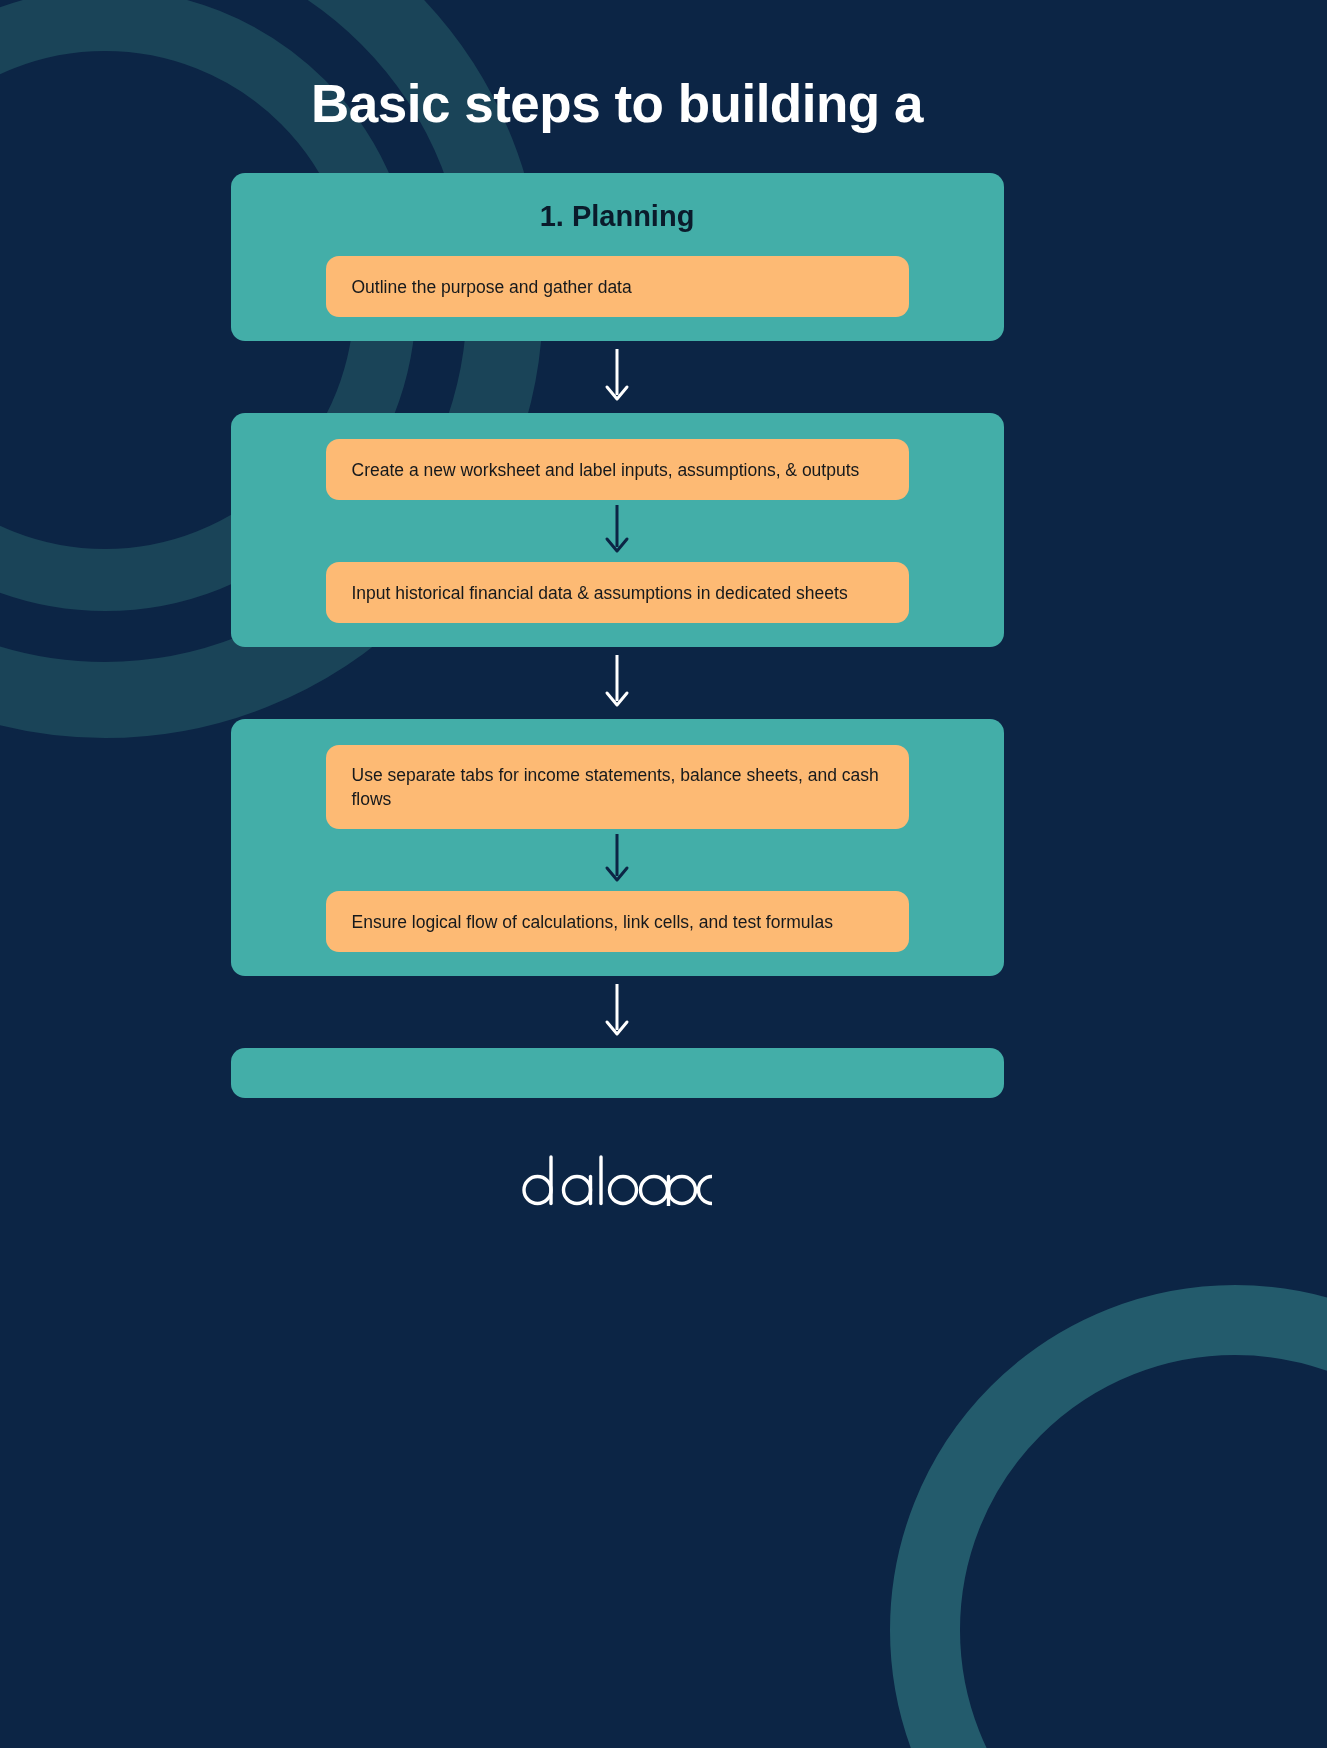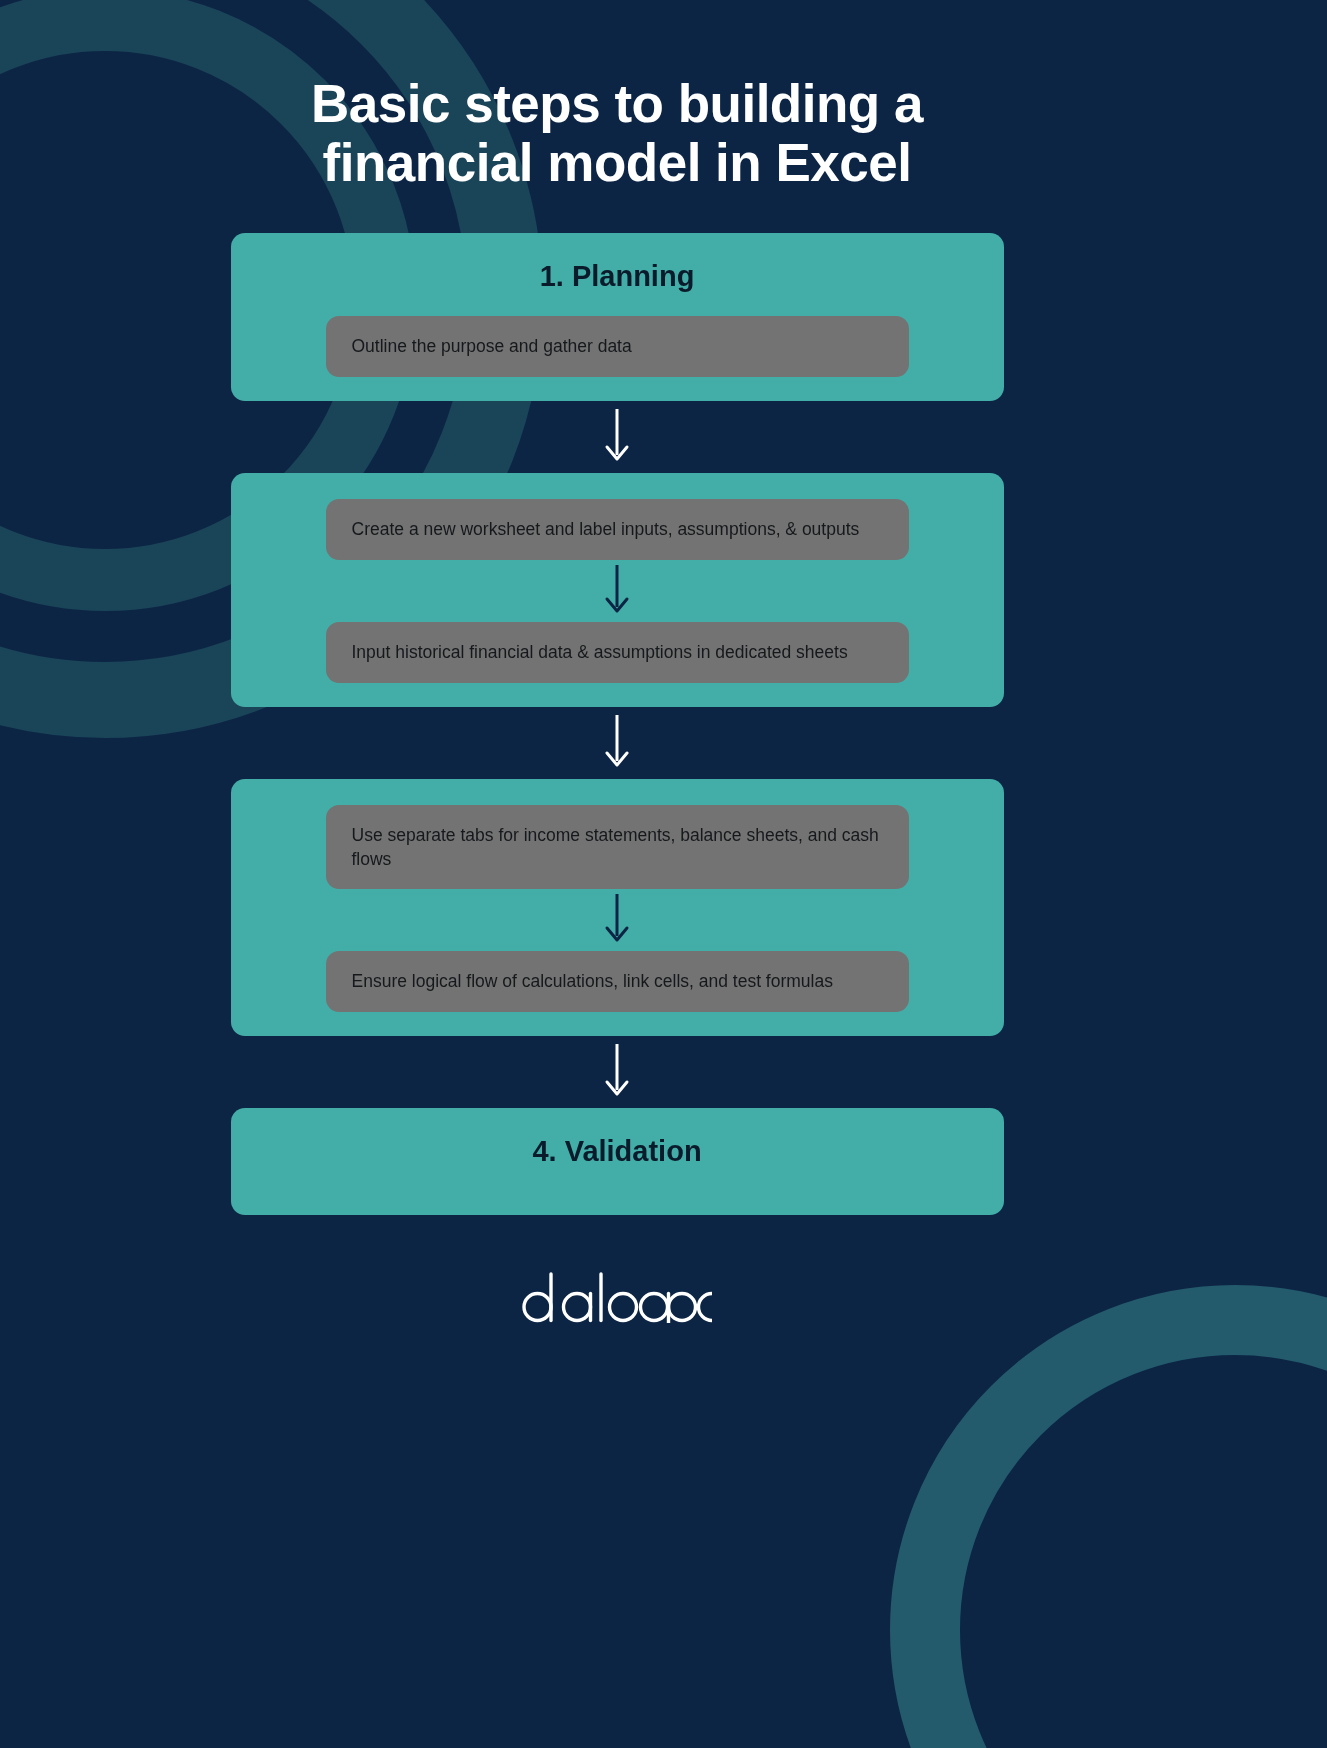--- a/index.html
+++ b/index.html
@@ -65,21 +65,21 @@
   .step-title {
     color: #0A1B2B;
     font-size: 29px;
     text-align: center;
     line-height: 1.2;
     margin-bottom: 22px;
   }
 
   
   .card {
-    background: #737373;
+    background: #fdba74;
     border-radius: 13px;
     padding: 18px 26px;
     min-height: 61px;
     display: flex;
     align-items: center;
   }
   .card-text {
     color: #16191C;
     font-size: 17.5px;
     line-height: 1.38;
@@ -121,21 +121,20 @@
     <circle cx="1235" cy="1630" r="310" fill="none" stroke="#235B6C" stroke-width="70"></circle>
   </g>
 </svg>
 
 <div class="page">
 
   <div class="title-wrap">
     <h1 class="title">
       <span>Basic steps to building a</span>
       <br>
-      <span>financial model in Excel</span>
     </h1>
   </div>
 
   <div class="flow">
 
     <section class="step">
       <h2 class="step-title">1. Planning</h2>
       <div class="card">
         <span class="card-text">Outline the purpose and gather data</span>
       </div>
@@ -186,21 +185,20 @@
     </section>
 
     <div class="arrow-outer">
       <svg width="30" height="56" viewBox="0 0 30 56">
         <line x1="15" y1="0" x2="15" y2="46" stroke="#FFFFFF" stroke-width="3"></line>
         <polyline points="5,38 15,50 25,38" fill="none" stroke="#FFFFFF" stroke-width="3" stroke-linecap="round" stroke-linejoin="round"></polyline>
       </svg>
     </div>
 
     <section class="step">
-      <h2 class="step-title">4. Validation</h2>
     </section>
 
   </div>
 
   <div class="footer">
     <svg class="logo-mark" width="190" height="52" viewBox="0 0 190 52" fill="none" stroke="#FFFFFF" stroke-width="3.4" stroke-linecap="round" stroke-linejoin="round">
 
       <circle cx="15.5" cy="36" r="13.5"></circle>
       <line x1="29" y1="3" x2="29" y2="49.5"></line>
 

